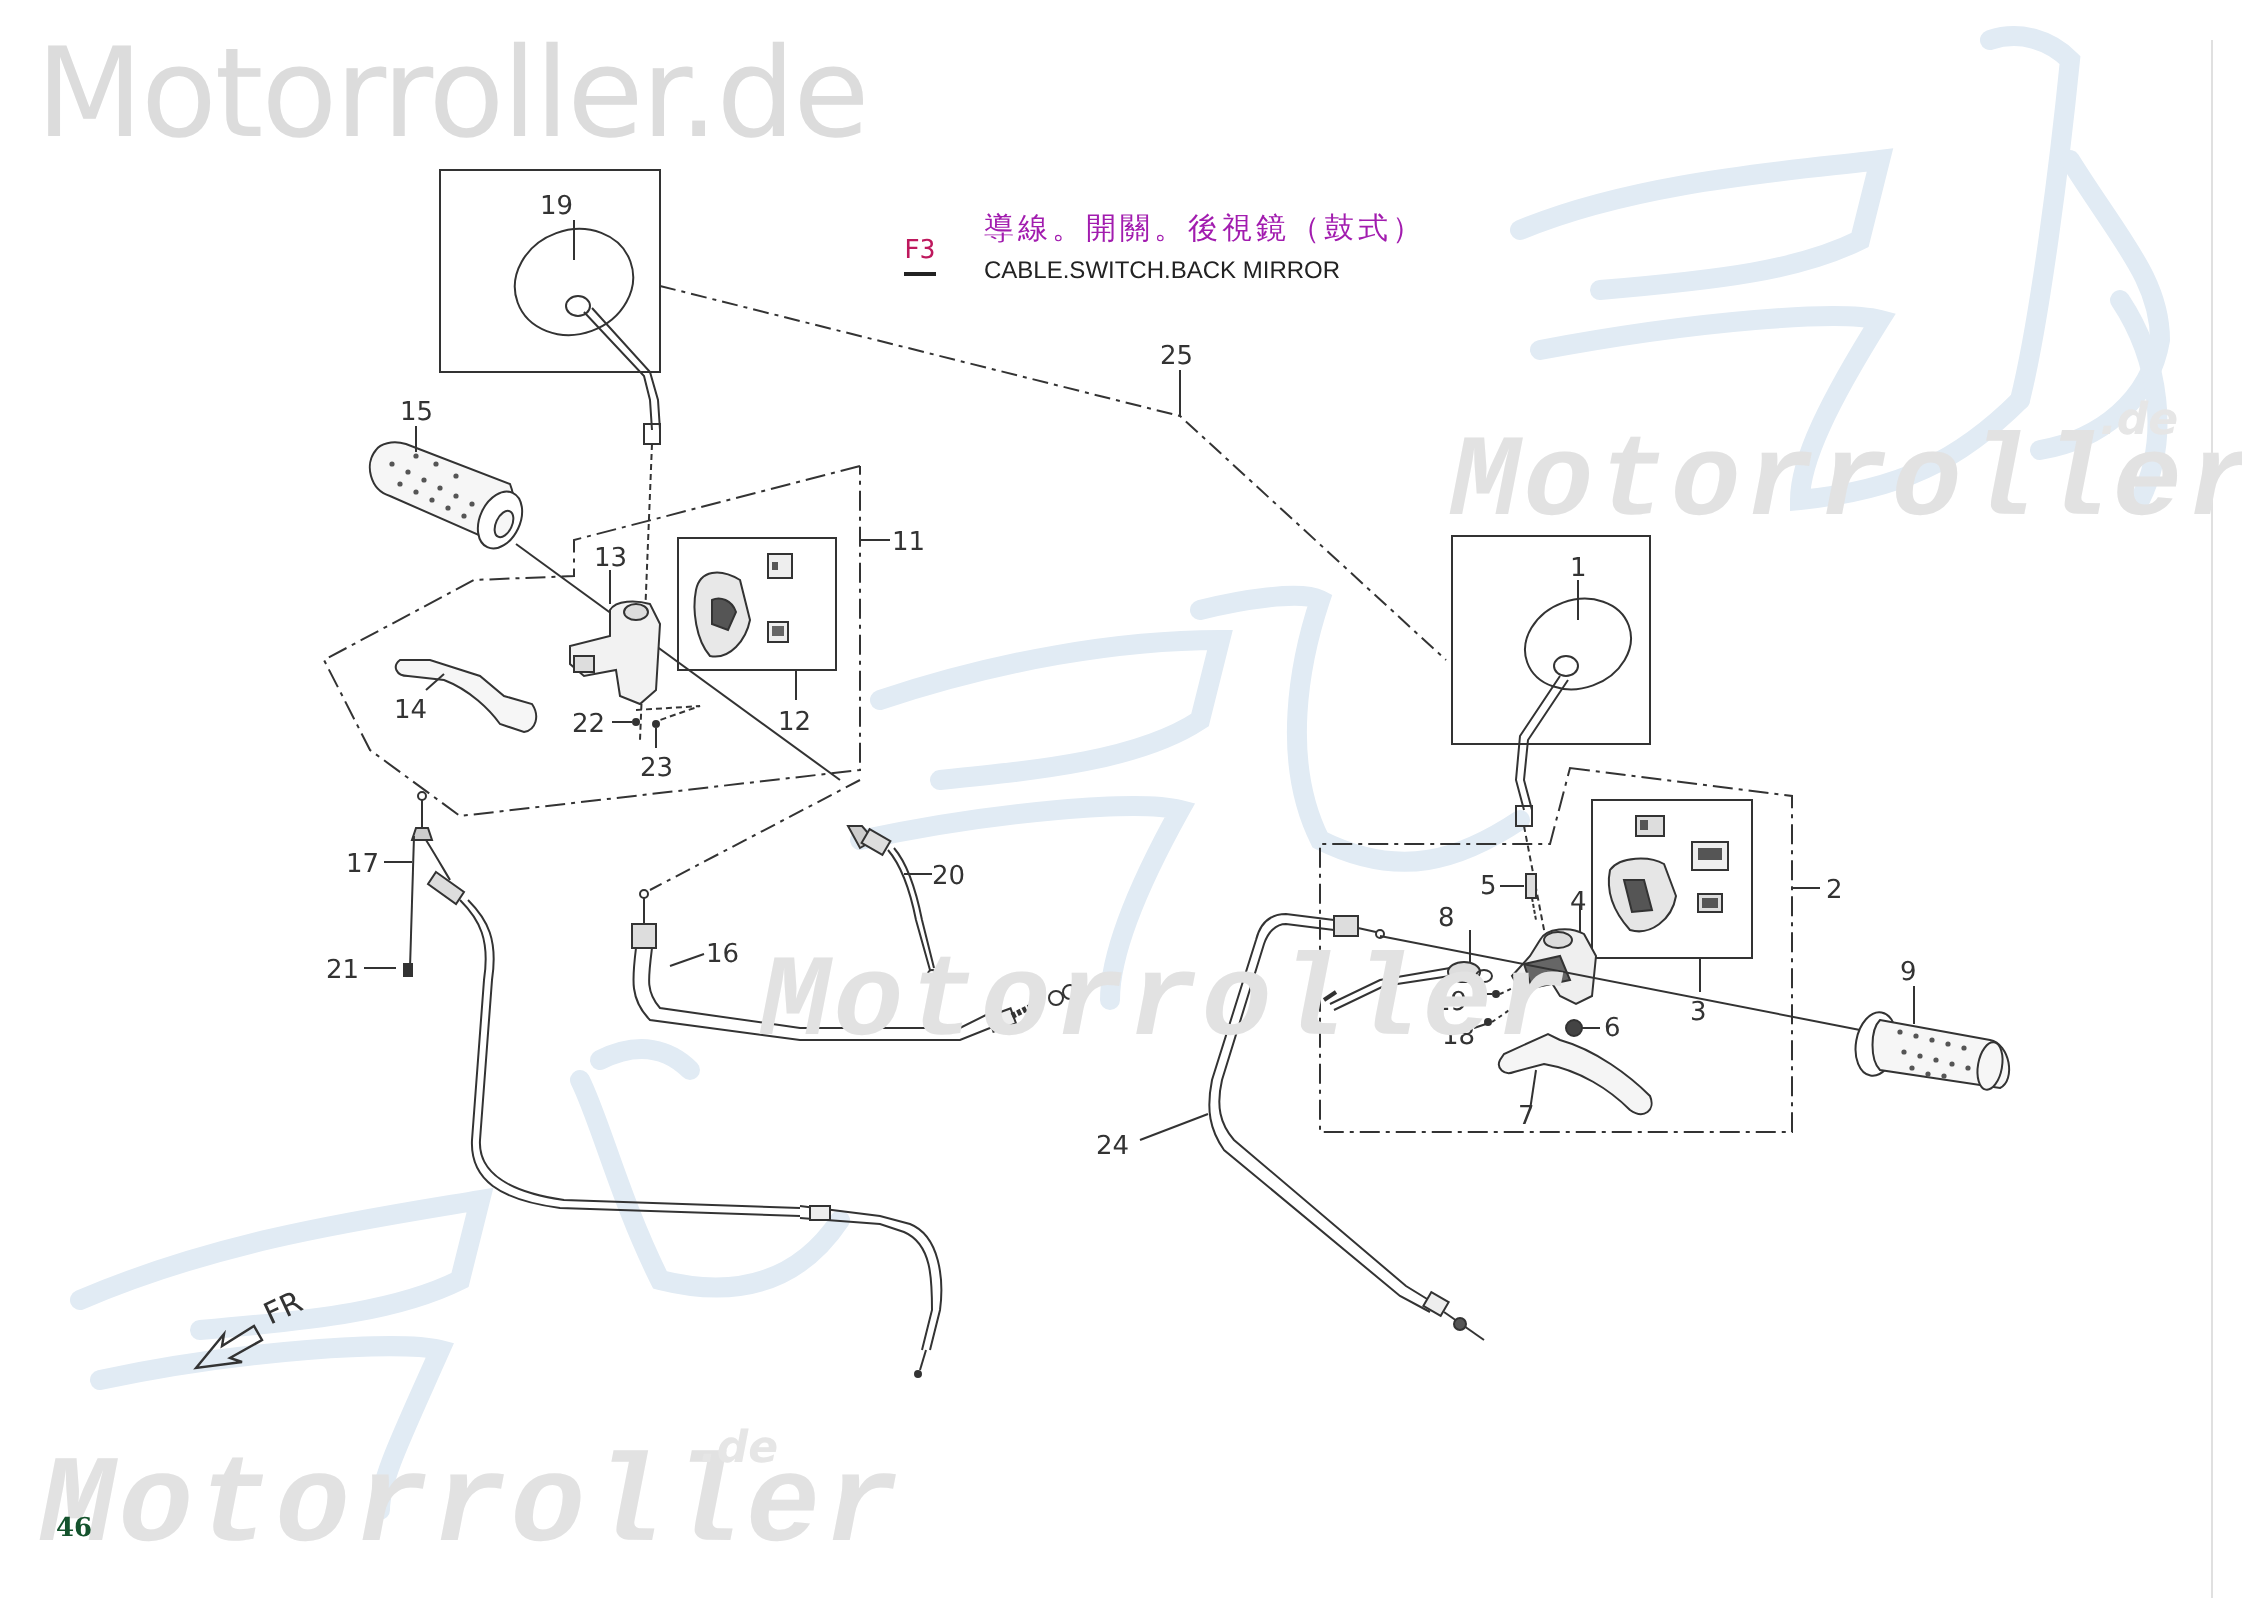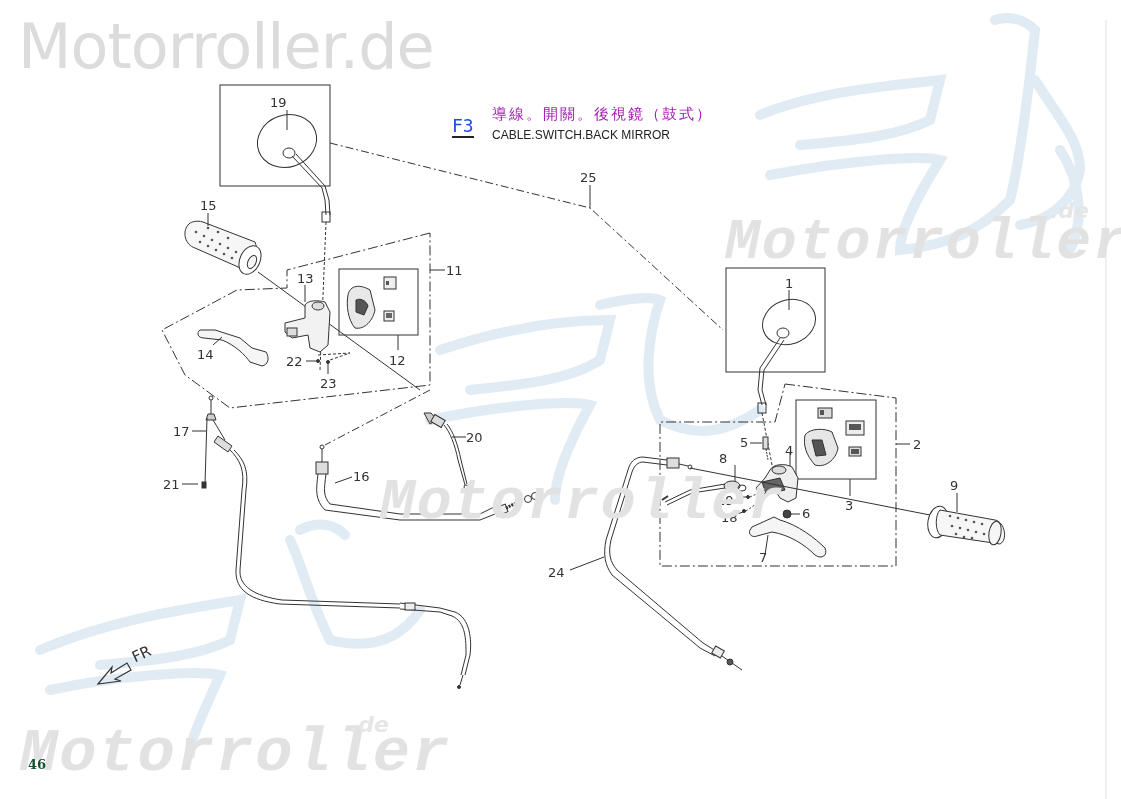--- a/index.html
+++ b/index.html
@@ -1,20 +1,20 @@
 <!DOCTYPE html>
 <html><head>
 <meta charset="utf-8">
 <style>
   html, body { margin: 0; padding: 0; background: #ffffff; }
   body { width: 1121px; height: 799px; position: relative; overflow: hidden; font-family: "DejaVu Sans", sans-serif; }
   .wm-top { position: absolute; left: 18px; top: 10px; font-family: "DejaVu Sans", sans-serif; font-size: 62px; color: #dcdcdc; letter-spacing: -1px; text-align: center; }
   .wm-italic { position: absolute; font-family: Liberation Mono, monospace; font-weight: bold; font-style: italic; color: #e2e2e2; letter-spacing: 2px; }
   .wm-de { position: absolute; font-family: "DejaVu Sans", sans-serif; font-style: italic; color: #e6e6e6; font-weight: bold; }
-  .title-f3 { position: absolute; left: 452px; top: 117px; font-family: "DejaVu Sans Mono", monospace; font-size: 18px; color: #1d4ed8; border-bottom: 2px solid #222; line-height: 18px; padding-bottom: 1px; }
+  .title-f3 { position: absolute; left: 452px; top: 117px; font-family: "DejaVu Sans Mono", monospace; font-size: 13px; color: #be185d; border-bottom: 2px solid #222; line-height: 18px; padding-bottom: 1px; }
   .title-cn { position: absolute; left: 492px; top: 105px; font-family: Liberation Serif, serif; font-size: 15px; color: #a21caf; letter-spacing: 2px; }
   .title-en { position: absolute; left: 492px; top: 128px; font-family: Liberation Sans, sans-serif; font-size: 12px; color: #222; }
   .page-num { position: absolute; left: 28px; top: 757px; font-family: "DejaVu Serif", serif; font-weight: bold; font-size: 13px; color: #14532d; }
   .fr-label { position: absolute; left: 132px; top: 645px; font-family: "DejaVu Sans", sans-serif; font-size: 15px; color: #333; transform: rotate(-25deg); }
   svg.main { position: absolute; left: 0; top: 0; }
   .lbl { font-family: "DejaVu Sans", sans-serif; font-size: 13px; fill: #333; }
 </style>
 </head>
 <body>
 

